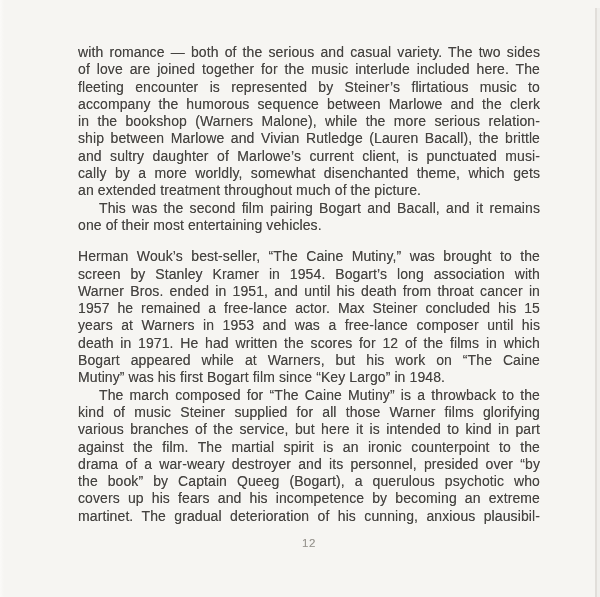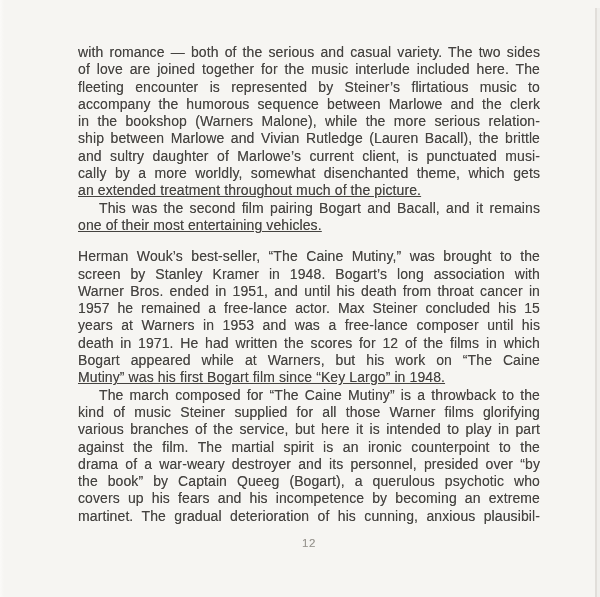--- a/index.html
+++ b/index.html
@@ -51,21 +51,21 @@
   }
   .para { margin: 0; }
   .para.gap { margin-top: 14px; }
   .line {
     text-align: justify;
     text-align-last: justify;
     white-space: normal;
     overflow: hidden;
     height: 17.3px;
   }
-  .line.short { text-align-last: left; text-decoration: underline; }
+  .line.short { text-align-last: left; }
   .line.indent { padding-left: 21px; }
   .page-number {
     position: absolute;
     left: 78px;
     top: 537px;
     width: 462px;
     text-align: center;
     font-size: 11.5px;
     letter-spacing: 0.5px;
     color: #98958f;
@@ -91,32 +91,32 @@
         <div class="line">and sultry daughter of Marlowe’s current client, is punctuated musi-</div>
         <div class="line">cally by a more worldly, somewhat disenchanted theme, which gets</div>
         <div class="line short">an extended treatment throughout much of the picture.</div>
       </div>
       <div class="para">
         <div class="line indent">This was the second film pairing Bogart and Bacall, and it remains</div>
         <div class="line short">one of their most entertaining vehicles.</div>
       </div>
       <div class="para gap">
         <div class="line">Herman Wouk’s best-seller, “The Caine Mutiny,” was brought to the</div>
-        <div class="line">screen by Stanley Kramer in 1948. Bogart’s long association with</div>
+        <div class="line">screen by Stanley Kramer in 1954. Bogart’s long association with</div>
         <div class="line">Warner Bros. ended in 1951, and until his death from throat cancer in</div>
         <div class="line">1957 he remained a free-lance actor. Max Steiner concluded his 15</div>
         <div class="line">years at Warners in 1953 and was a free-lance composer until his</div>
         <div class="line">death in 1971. He had written the scores for 12 of the films in which</div>
         <div class="line">Bogart appeared while at Warners, but his work on “The Caine</div>
         <div class="line short">Mutiny” was his first Bogart film since “Key Largo” in 1948.</div>
       </div>
       <div class="para">
         <div class="line indent">The march composed for “The Caine Mutiny” is a throwback to the</div>
         <div class="line">kind of music Steiner supplied for all those Warner films glorifying</div>
-        <div class="line">various branches of the service, but here it is intended to play in part</div>
+        <div class="line">various branches of the service, but here it is intended to kind in part</div>
         <div class="line">against the film. The martial spirit is an ironic counterpoint to the</div>
         <div class="line">drama of a war-weary destroyer and its personnel, presided over “by</div>
         <div class="line">the book” by Captain Queeg (Bogart), a querulous psychotic who</div>
         <div class="line">covers up his fears and his incompetence by becoming an extreme</div>
         <div class="line">martinet. The gradual deterioration of his cunning, anxious plausibil-</div>
       </div>
     </div>
 
   <div class="page-number">12</div>
 </div>

